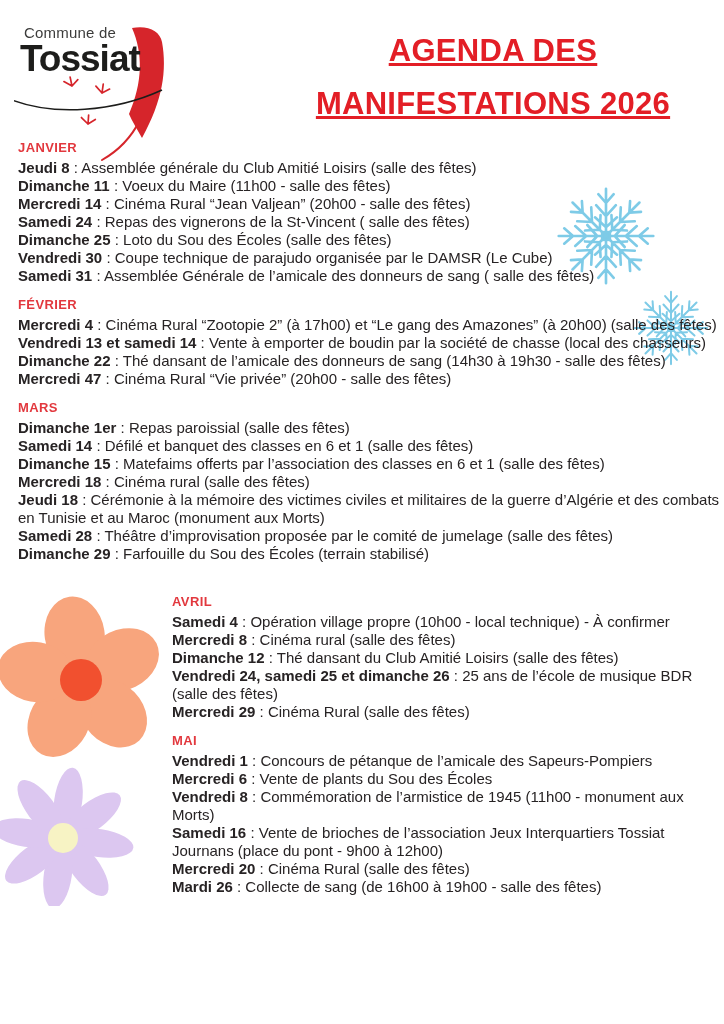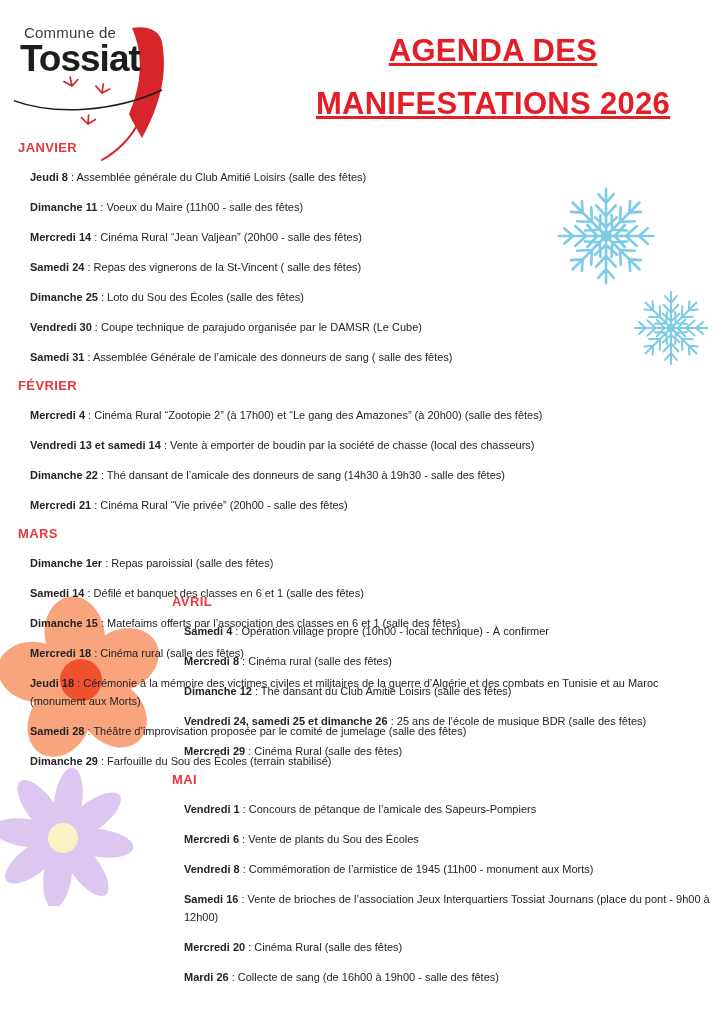--- a/index.html
+++ b/index.html
@@ -25,21 +25,21 @@
   .title span{display:block;}
 
   
   .months-a{position:absolute;left:18px;top:140px;width:706px;}
   .months-b{position:absolute;left:172px;top:594px;width:556px;}
   .month + .month{margin-top:12px;}
   .month-name{
     margin:0 0 3px 0;font-size:13px;line-height:16px;font-weight:700;
     color:var(--month-red,#e2383e);letter-spacing:.4px;
   }
-  .event{margin:12px;font-size:11px;line-height:18px;color:var(--text-dark,#272324);}
+  .event{margin:0;font-size:15px;line-height:18px;color:var(--text-dark,#272324);}
   .event b{font-weight:700;}
 
   
   .deco{position:absolute;}
   .snow1{left:551px;top:181px;}
   .snow2{left:629px;top:286px;}
   .flower1{left:-4px;top:594px;}
   .flower2{left:-6px;top:766px;}
   .snow-stroke{stroke:var(--snow-blue,#7ecbe7);stroke-width:2.4;fill:none;stroke-linecap:round;}
   .petal-o{fill:var(--petal-orange,#f8a57d);}
@@ -179,21 +179,21 @@
         <p class="event"><b>Samedi 24</b><span> : Repas des vignerons de la St-Vincent ( salle des fêtes)</span></p>
         <p class="event"><b>Dimanche 25</b><span> : Loto du Sou des Écoles (salle des fêtes)</span></p>
         <p class="event"><b>Vendredi 30</b><span> : Coupe technique de parajudo organisée par le DAMSR (Le Cube)</span></p>
         <p class="event"><b>Samedi 31</b><span> : Assemblée Générale de l’amicale des donneurs de sang ( salle des fêtes)</span></p>
       </section>
       <section class="month">
         <h2 class="month-name">FÉVRIER</h2>
         <p class="event"><b>Mercredi 4</b><span> : Cinéma Rural “Zootopie 2” (à 17h00) et “Le gang des Amazones” (à 20h00) (salle des fêtes)</span></p>
         <p class="event"><b>Vendredi 13 et samedi 14</b><span> : Vente à emporter de boudin par la société de chasse (local des chasseurs)</span></p>
         <p class="event"><b>Dimanche 22</b><span> : Thé dansant de l’amicale des donneurs de sang (14h30 à 19h30 - salle des fêtes)</span></p>
-        <p class="event"><b>Mercredi 21</b><span> : Cinéma Rural “Vie privée” (20h00 - salle des fêtes)</span></p>
+        <p class="event"><b>Mercredi 47</b><span> : Cinéma Rural “Vie privée” (20h00 - salle des fêtes)</span></p>
       </section>
       <section class="month">
         <h2 class="month-name">MARS</h2>
         <p class="event"><b>Dimanche 1er</b><span> : Repas paroissial (salle des fêtes)</span></p>
         <p class="event"><b>Samedi 14</b><span> : Défilé et banquet des classes en 6 et 1 (salle des fêtes)</span></p>
         <p class="event"><b>Dimanche 15</b><span> : Matefaims offerts par l’association des classes en 6 et 1 (salle des fêtes)</span></p>
         <p class="event"><b>Mercredi 18</b><span> : Cinéma rural (salle des fêtes)</span></p>
         <p class="event"><b>Jeudi 18</b><span> : Cérémonie à la mémoire des victimes civiles et militaires de la guerre d’Algérie et des combats en Tunisie et au Maroc (monument aux Morts)</span></p>
         <p class="event"><b>Samedi 28</b><span> : Théâtre d’improvisation proposée par le comité de jumelage (salle des fêtes)</span></p>
         <p class="event"><b>Dimanche 29</b><span> : Farfouille du Sou des Écoles (terrain stabilisé)</span></p>

